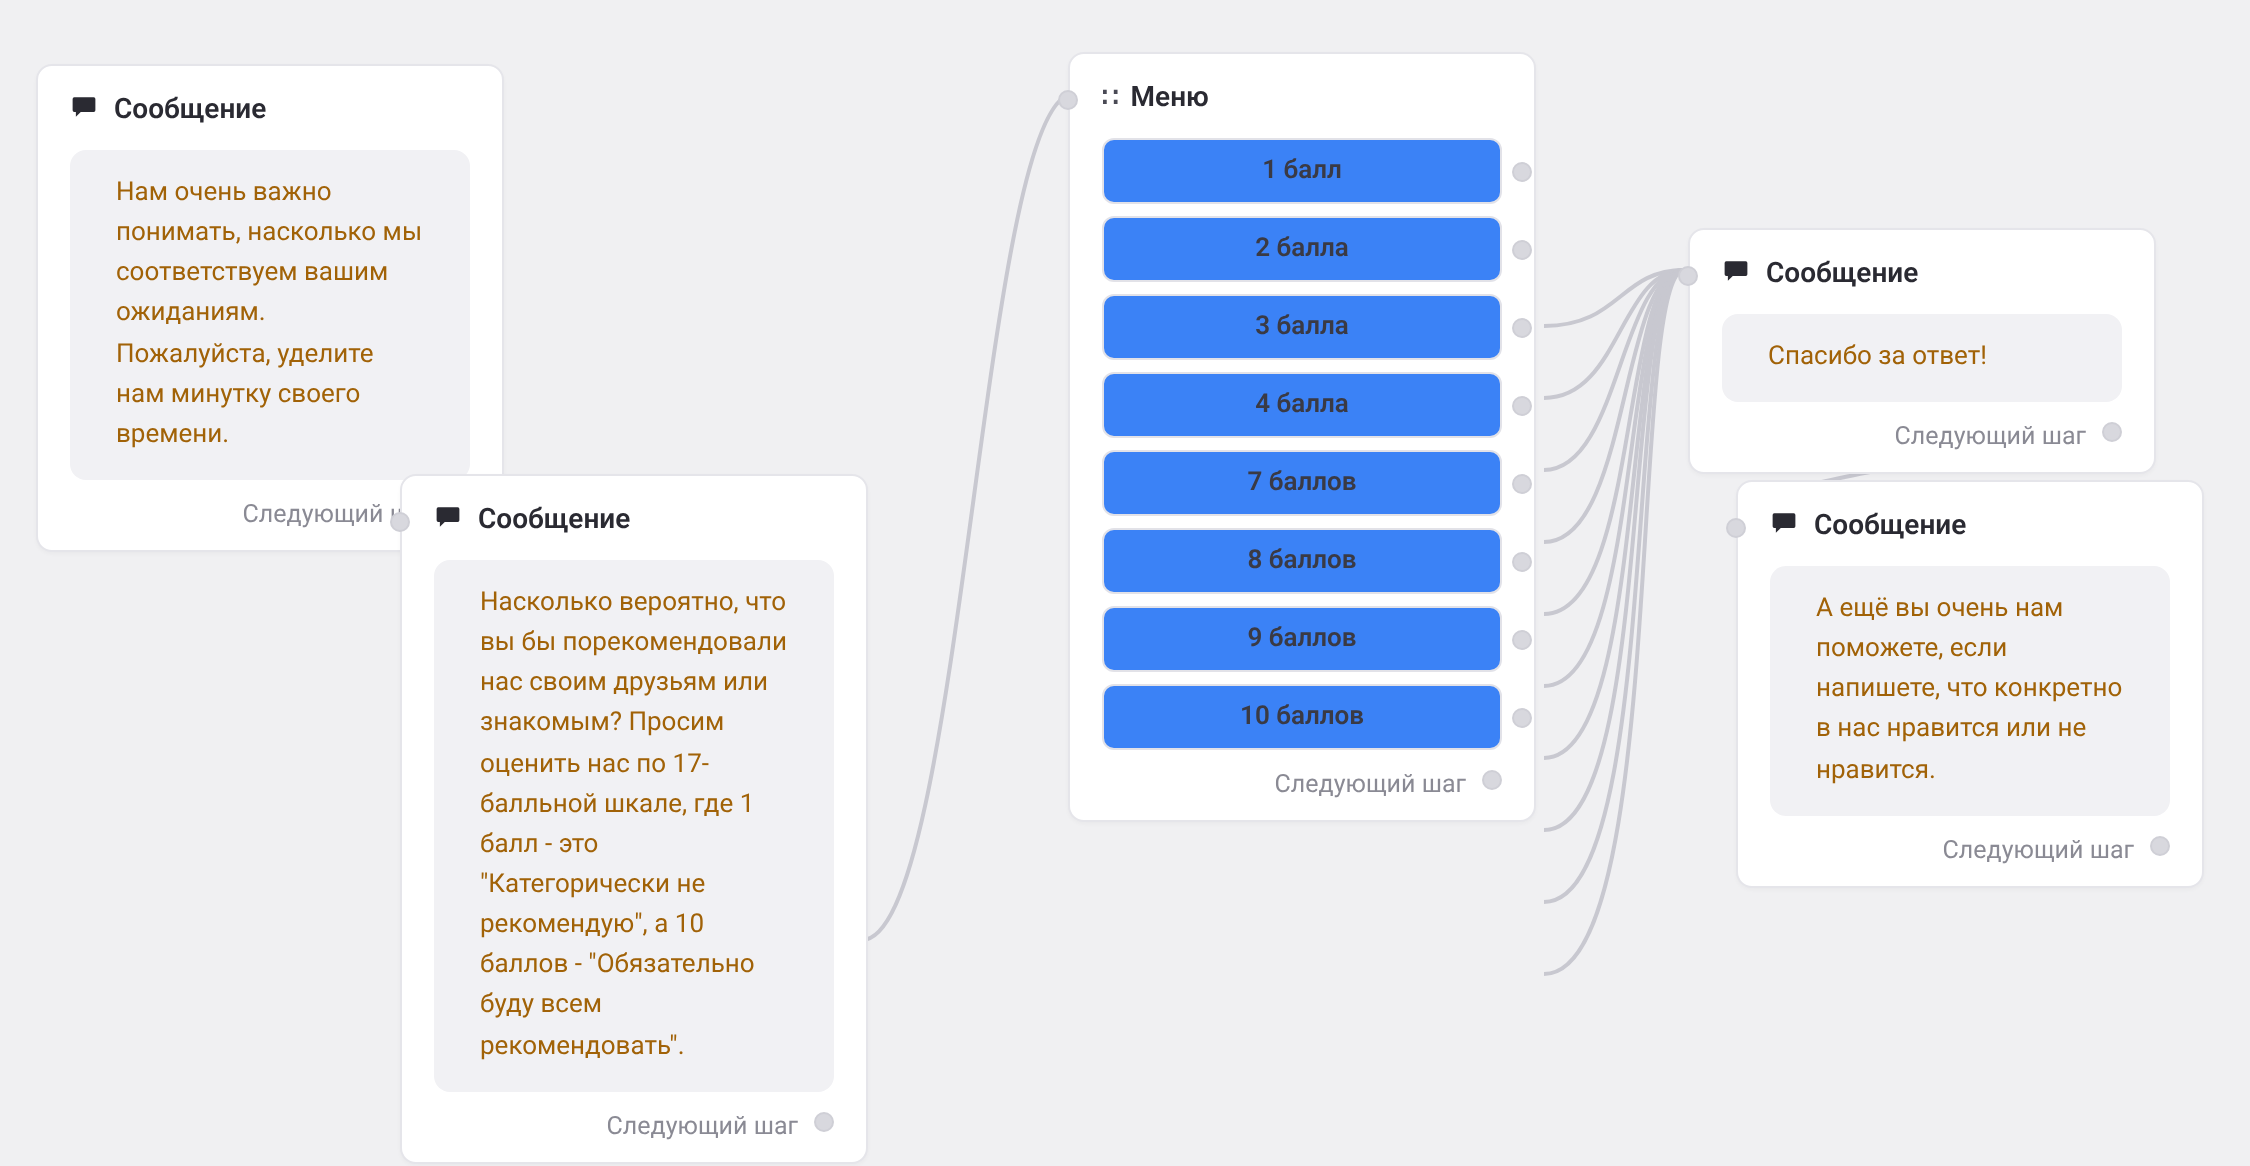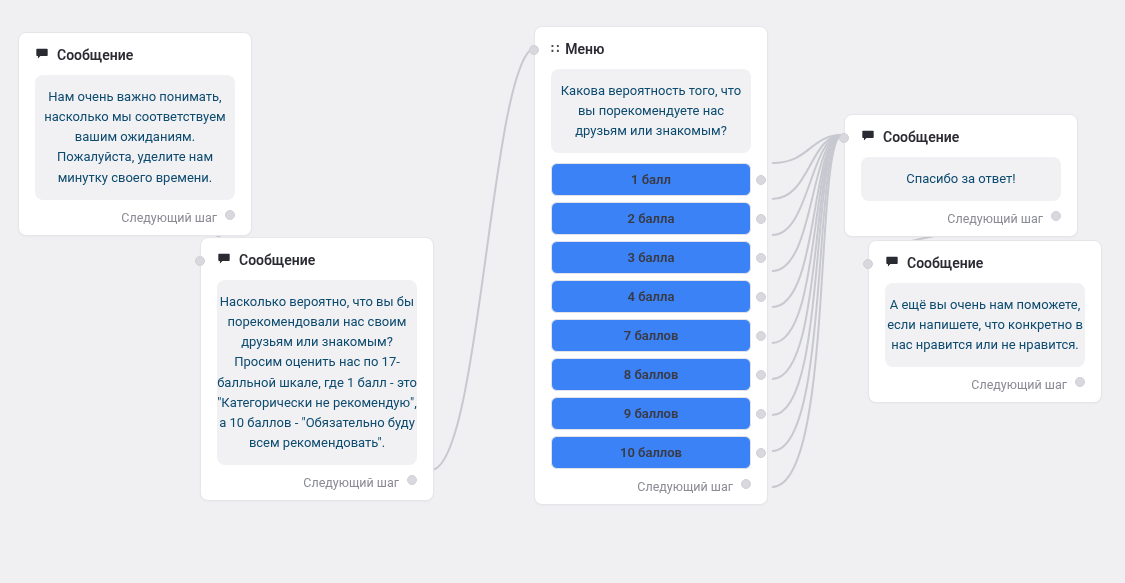--- a/index.html
+++ b/index.html
@@ -37,25 +37,24 @@
     margin-bottom: 12px;
   }
   .node-header .drag-icon {
     letter-spacing: -2px;
     font-size: 13px;
     color: #4a4a55;
   }
   .msg-body {
     background: #f1f1f4;
     border-radius: 8px;
-    padding: 12px 0;
+    padding: 12px 23px;
     font-size: 13px;
     line-height: 1.55;
-    color: #0c4a6e;
-    text-align: center;
+    color: #a16207;
   }
   .next-step {
     display: flex;
     justify-content: flex-end;
     align-items: flex-start;
     gap: 8px;
     margin-top: 10px;
     font-size: 12.5px;
     color: #8a8a94;
   }
@@ -142,21 +141,20 @@
     <span class="port"></span>
   </div>
 </div>
 
 <div class="node" style="left:534px; top:26px; width:234px;">
   <span class="port in"></span>
   <div class="node-header">
     <span class="drag-icon">∷</span>
     <span>Меню</span>
   </div>
-  <div class="msg-body" style="margin-bottom:10px;">Какова вероятность того, что вы порекомендуете нас друзьям или знакомым?</div>
   <div id="menu-options">
       <div class="menu-option">1 балл<span class="port"></span></div>
       <div class="menu-option">2 балла<span class="port"></span></div>
       <div class="menu-option">3 балла<span class="port"></span></div>
       <div class="menu-option">4 балла<span class="port"></span></div>
       <div class="menu-option">7 баллов<span class="port"></span></div>
       <div class="menu-option">8 баллов<span class="port"></span></div>
       <div class="menu-option">9 баллов<span class="port"></span></div>
       <div class="menu-option">10 баллов<span class="port"></span></div>
     </div>

